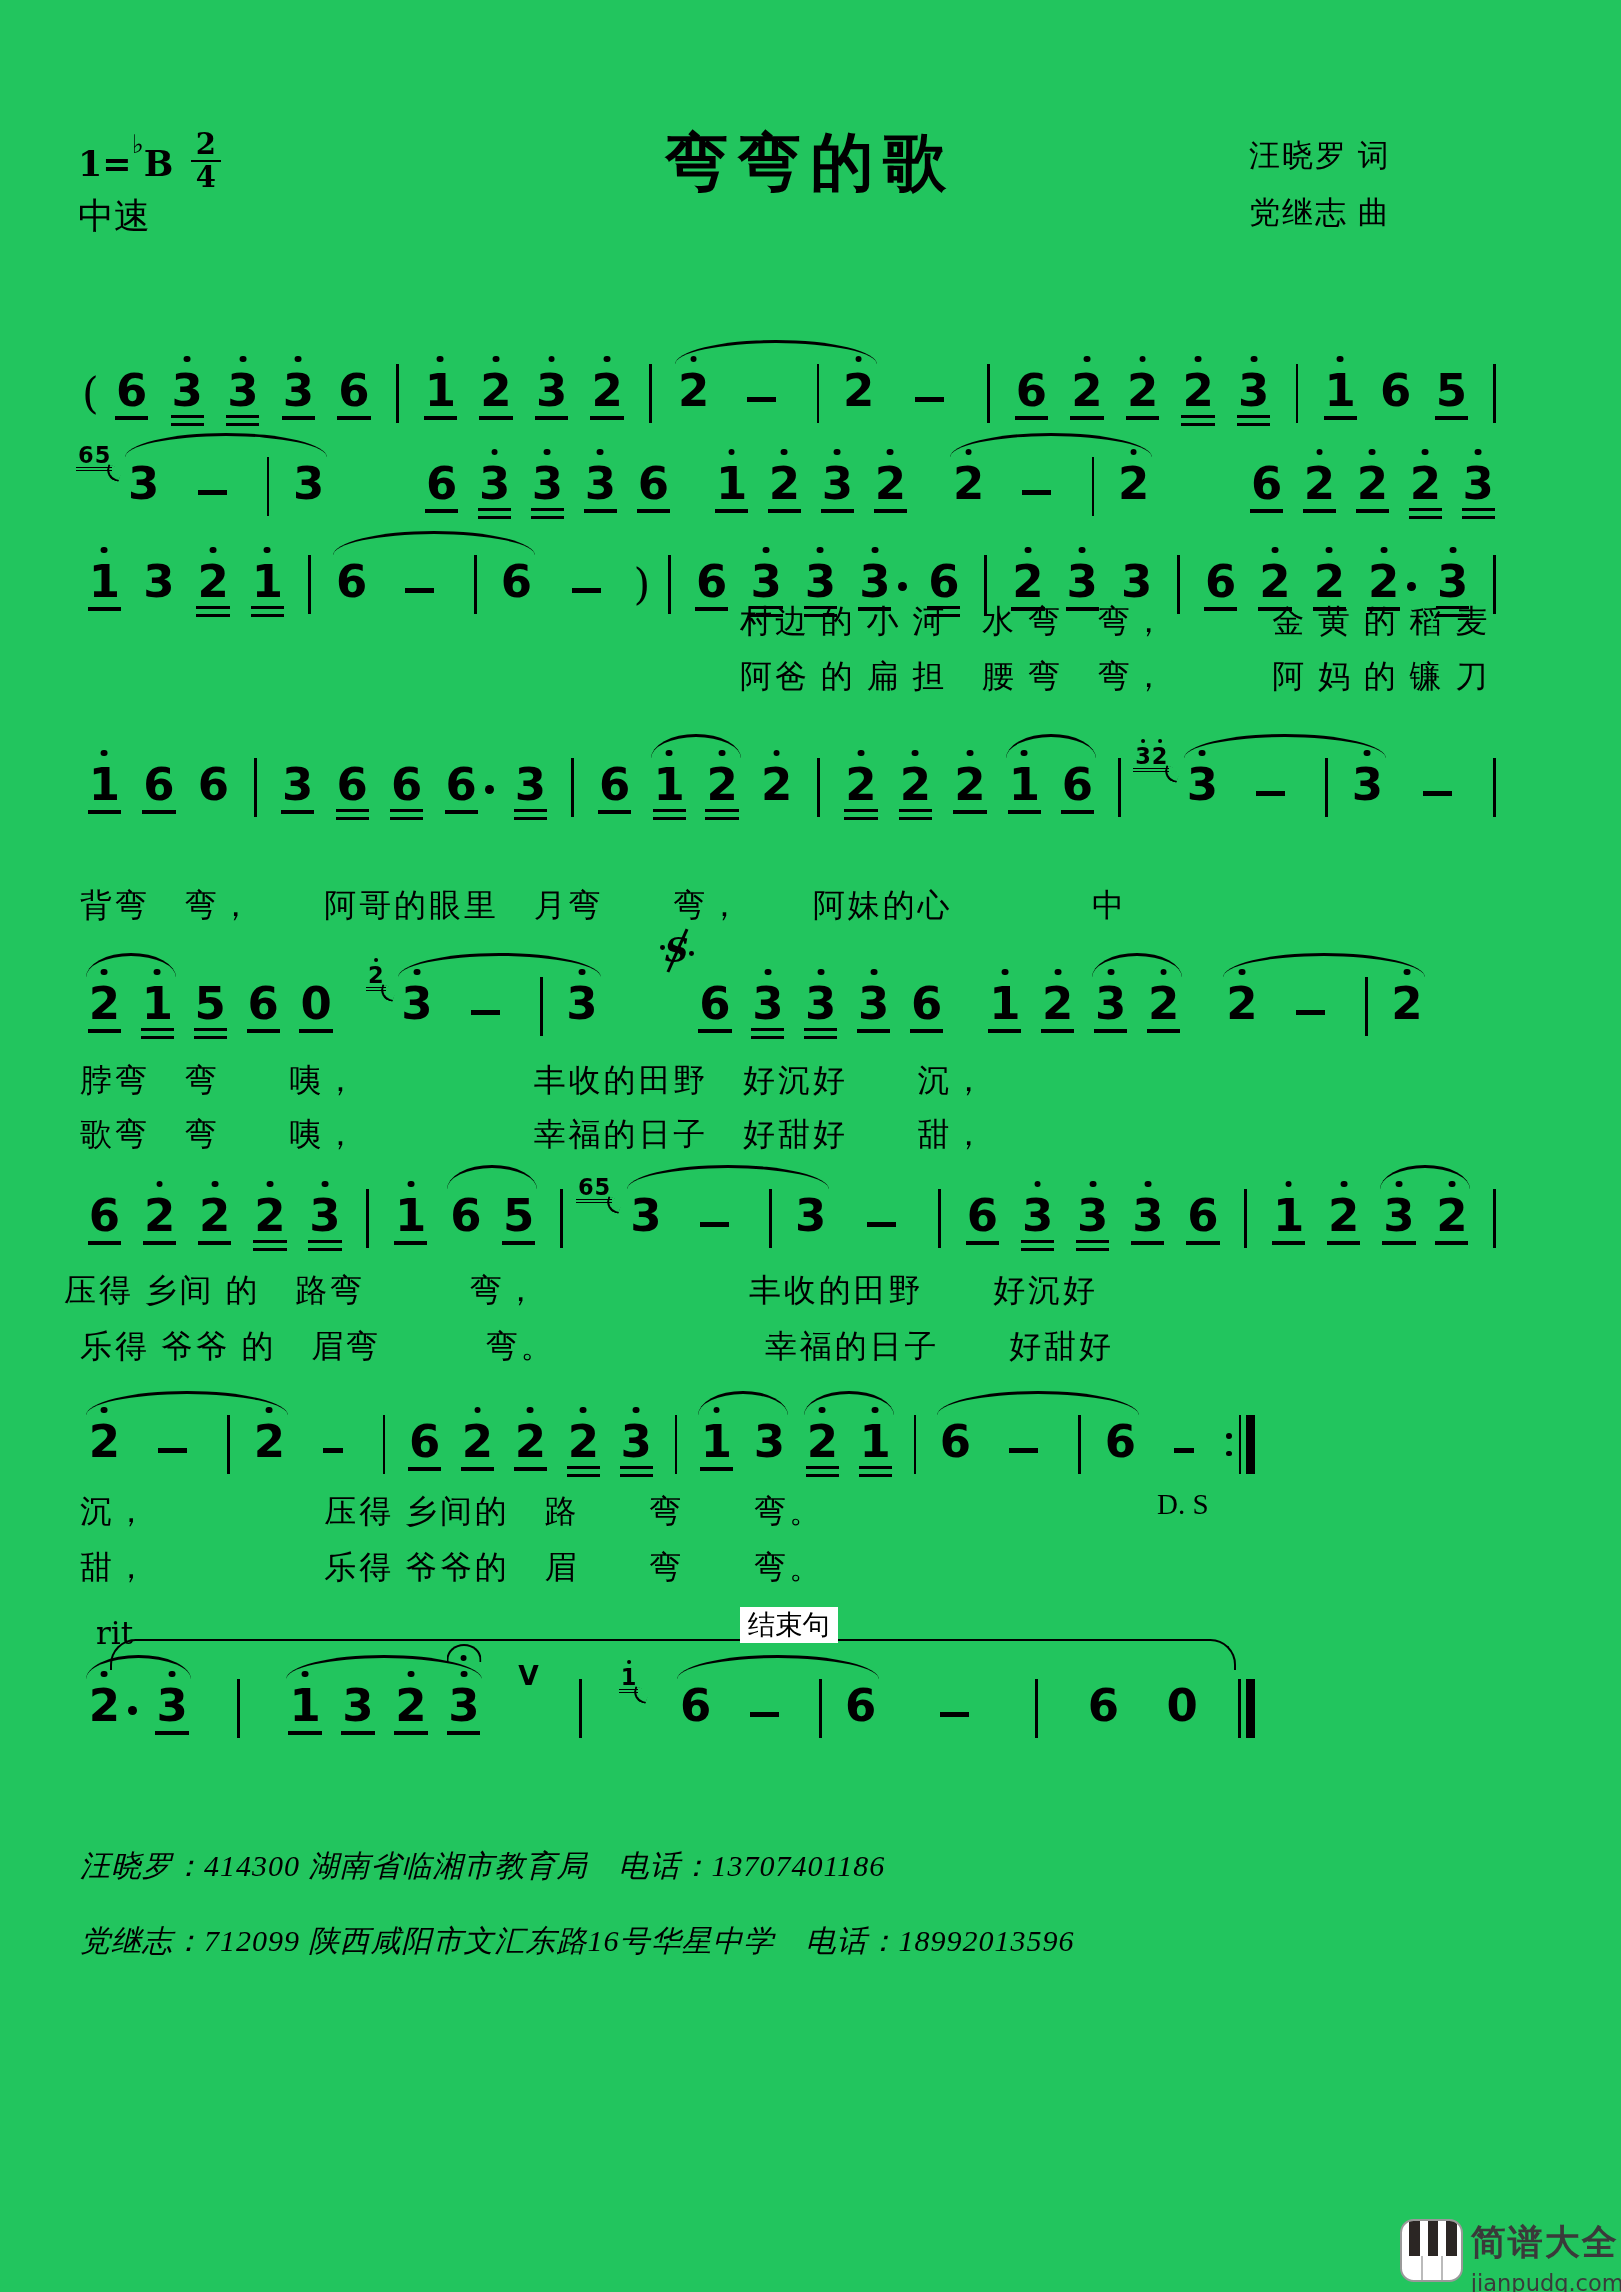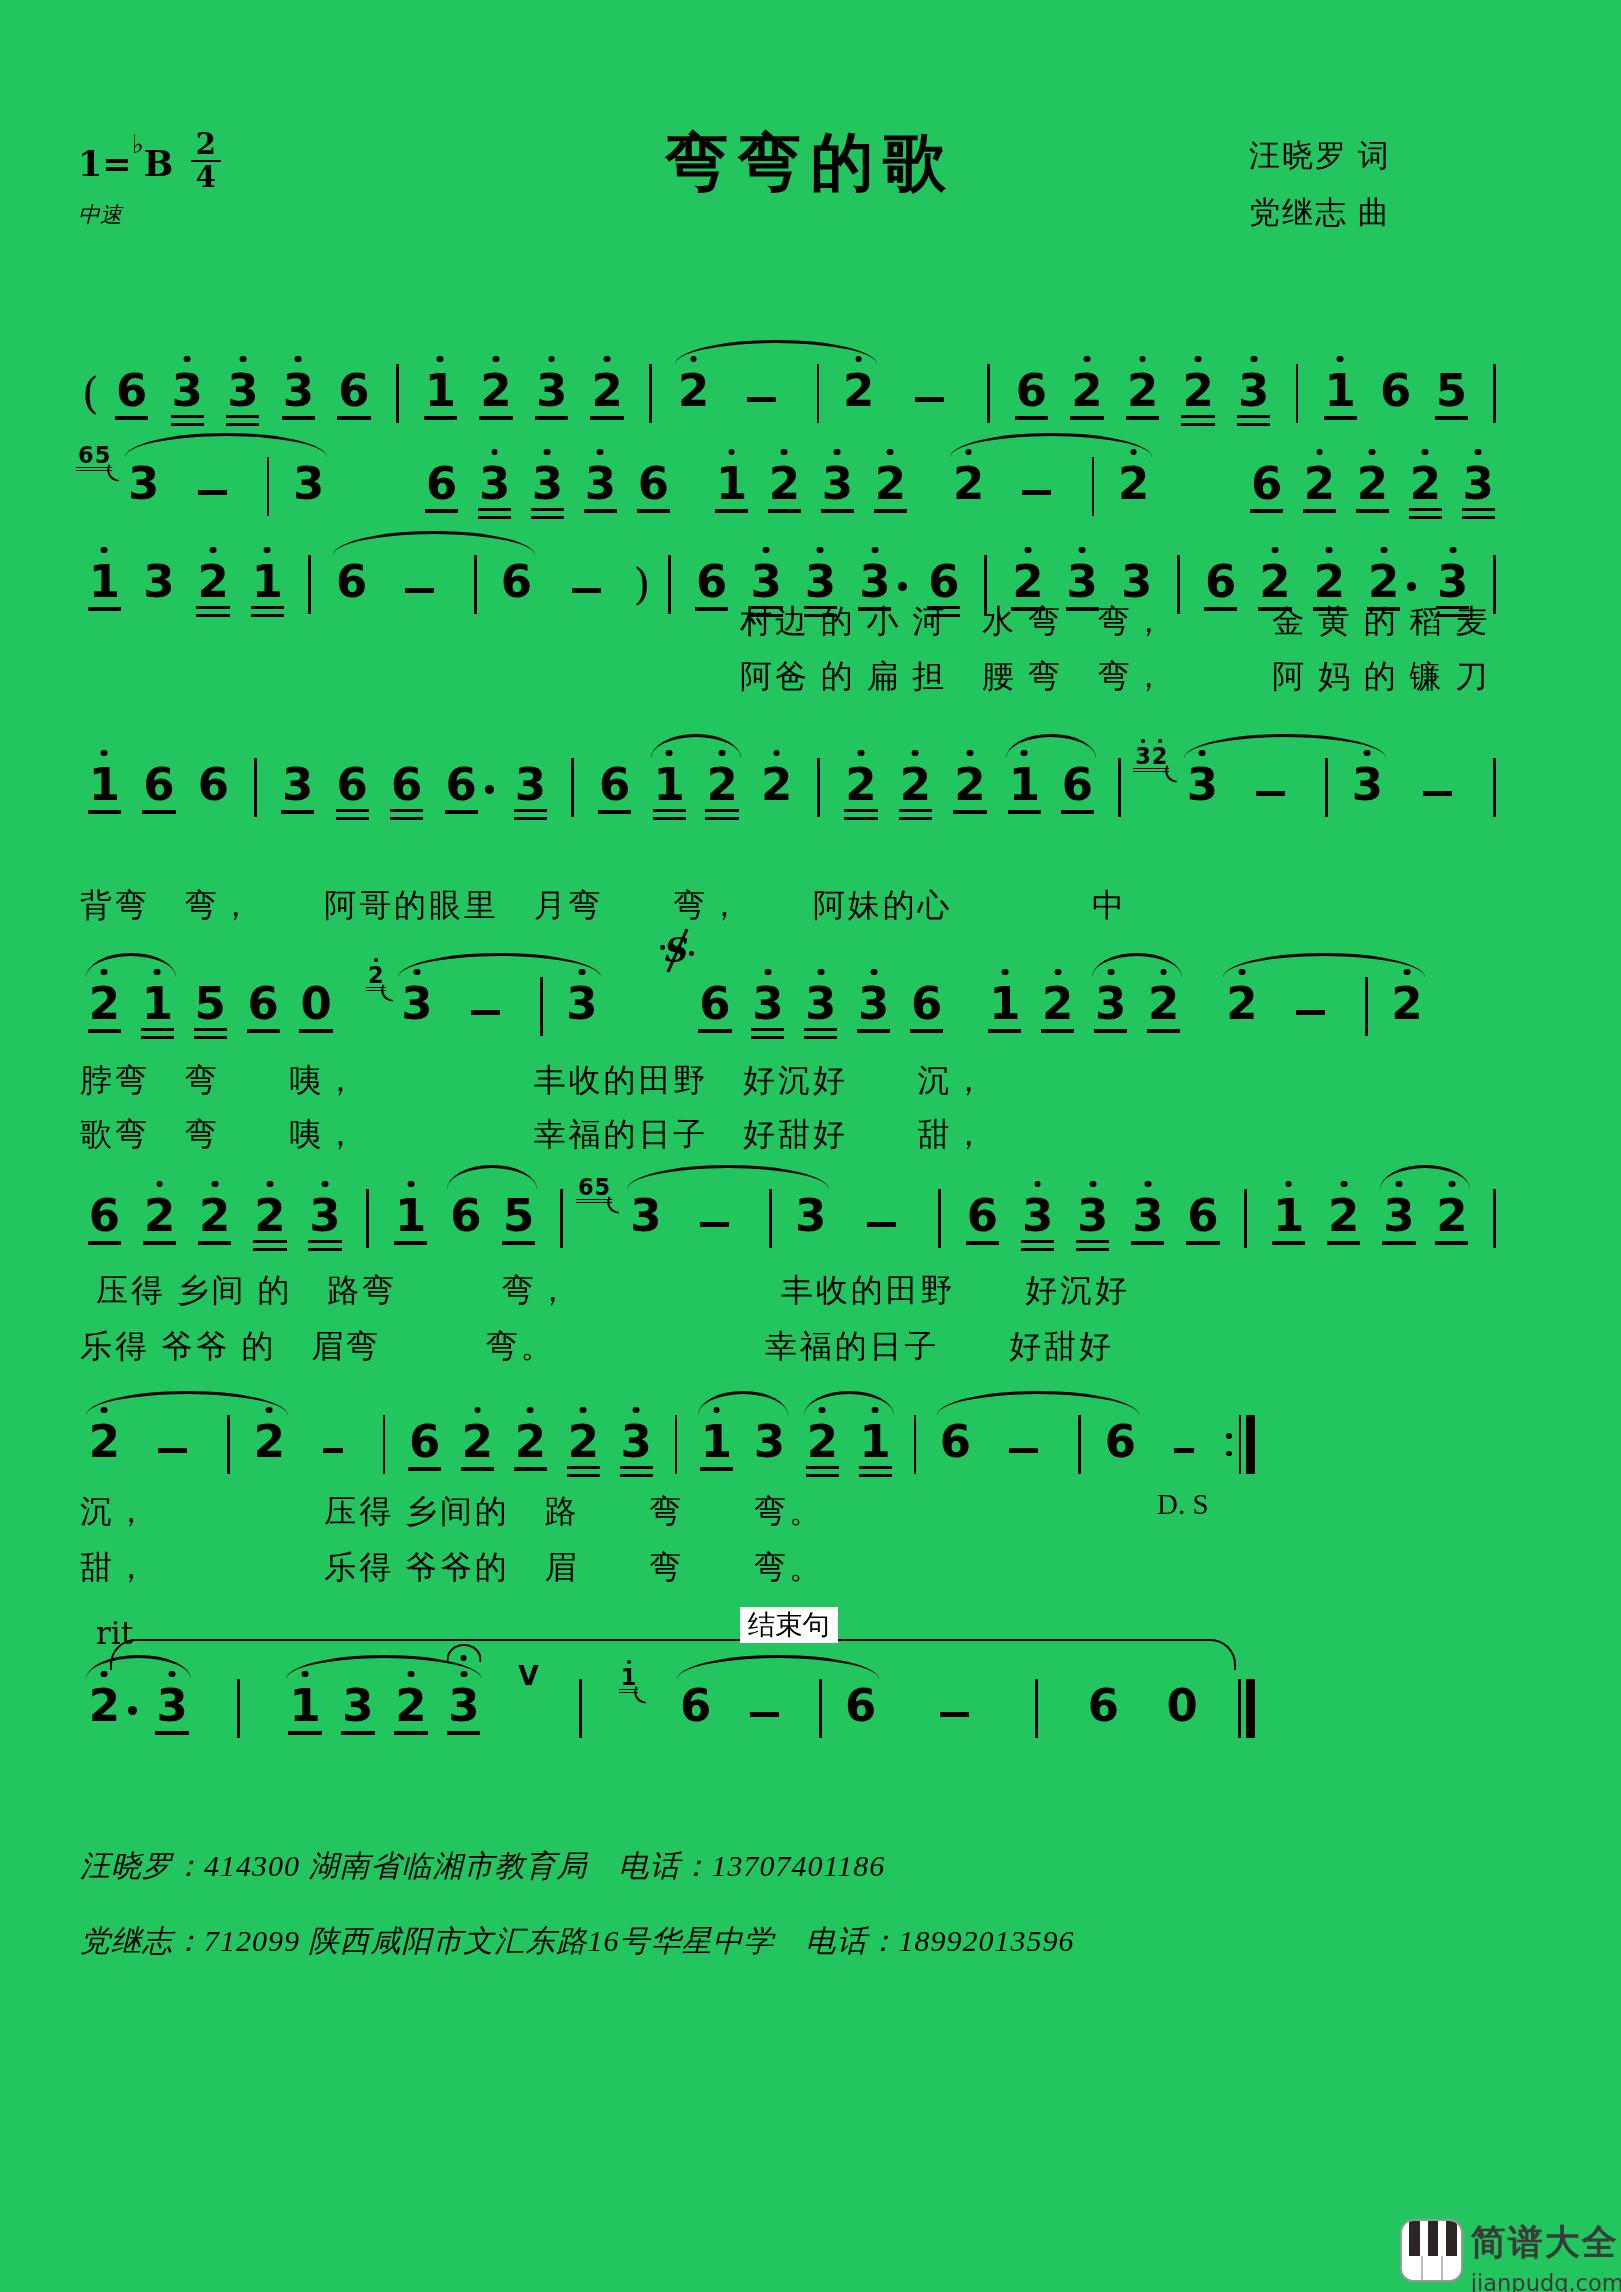--- a/index.html
+++ b/index.html
@@ -6,21 +6,21 @@
   .page{position:relative;width:1621px;height:2293px;background:#22c55e;color:#000;
         font-family:"Liberation Serif","DejaVu Serif",serif;overflow:hidden;}
 
   
   .keyblock{position:absolute;left:78px;top:129px;display:flex;align-items:center;}
   .keytxt{font:bold 35px "DejaVu Serif",serif;}
   .flat{font-size:25.5px;position:relative;top:-9.8px;}
   .meter{display:inline-flex;flex-direction:column;align-items:center;margin-left:17.6px;
          font:bold 29px "DejaVu Serif",serif;line-height:1.05;}
   .meter .mt{border-bottom:2.9px solid #000;padding:0 4.9px 1px;}
-  .tempo{position:absolute;left:78px;top:200px;font-size:22px;font-style:italic;}
+  .tempo{position:absolute;left:78px;top:192px;font-size:36px;}
   .title{position:absolute;left:0;right:0;top:120px;text-align:center;
          font-weight:bold;font-size:63px;letter-spacing:9.8px;}
   .credit{position:absolute;left:1208px;font-size:31px;letter-spacing:2px;margin-left:41px;}
   .credit1{top:135px;} .credit2{top:192px;}
 
   
   .mline{position:absolute;left:78px;display:flex;align-items:flex-end;
          justify-content:space-between;height:84px;}
   #ml0{top:343px;width:1431px;} #ml1{top:436px;width:1431px;}
   #ml2{top:534px;width:1431px;} #ml3{top:737px;width:1431px;}
@@ -69,21 +69,21 @@
   .seg-s{font:bold italic 33px "DejaVu Serif",serif;line-height:41px;display:block;text-align:center;}
   .seg-line{position:absolute;left:12.7px;top:-2.9px;width:2.9px;height:47px;background:#000;transform:rotate(24deg);}
   .seg-d{position:absolute;width:4.9px;height:4.9px;border-radius:50%;background:#000;}
   .sd1{left:-2.9px;top:14.7px;} .sd2{right:-3.9px;top:20.6px;}
 
   
   .lyr{position:absolute;font-size:32px;letter-spacing:2.9px;white-space:pre;}
   #ly0{left:740px;top:600px;} #ly1{left:740px;top:655px;}
   #ly2{left:80px;top:828px;}  #ly3{left:80px;top:884px;}
   #ly4{left:80px;top:1059px;} #ly5{left:80px;top:1113px;}
-  #ly6{left:96px;top:1269px;} #ly7{left:80px;top:1325px;}
+  #ly6{left:64px;top:1269px;} #ly7{left:80px;top:1325px;}
   #ly8{left:80px;top:1490px;} #ly9{left:80px;top:1546px;}
   #ly10{left:93px;top:1769px;}
 
   
   .rit{position:absolute;left:96px;top:1615px;font-size:31px;font-family:"DejaVu Serif",serif;}
   .ds{position:absolute;left:1157px;top:1488px;font-size:29px;}
   .end-arc{position:absolute;left:110px;top:1639px;width:1122px;height:29px;
         border-top:2.9px solid #000;border-left:2.9px solid #000;border-right:2.9px solid #000;
         border-radius:25.5px 25.5px 0 0;}
   .end-label{position:absolute;left:740px;top:1607px;font-size:27.4px;background:#fff;padding:0 7.8px;}

